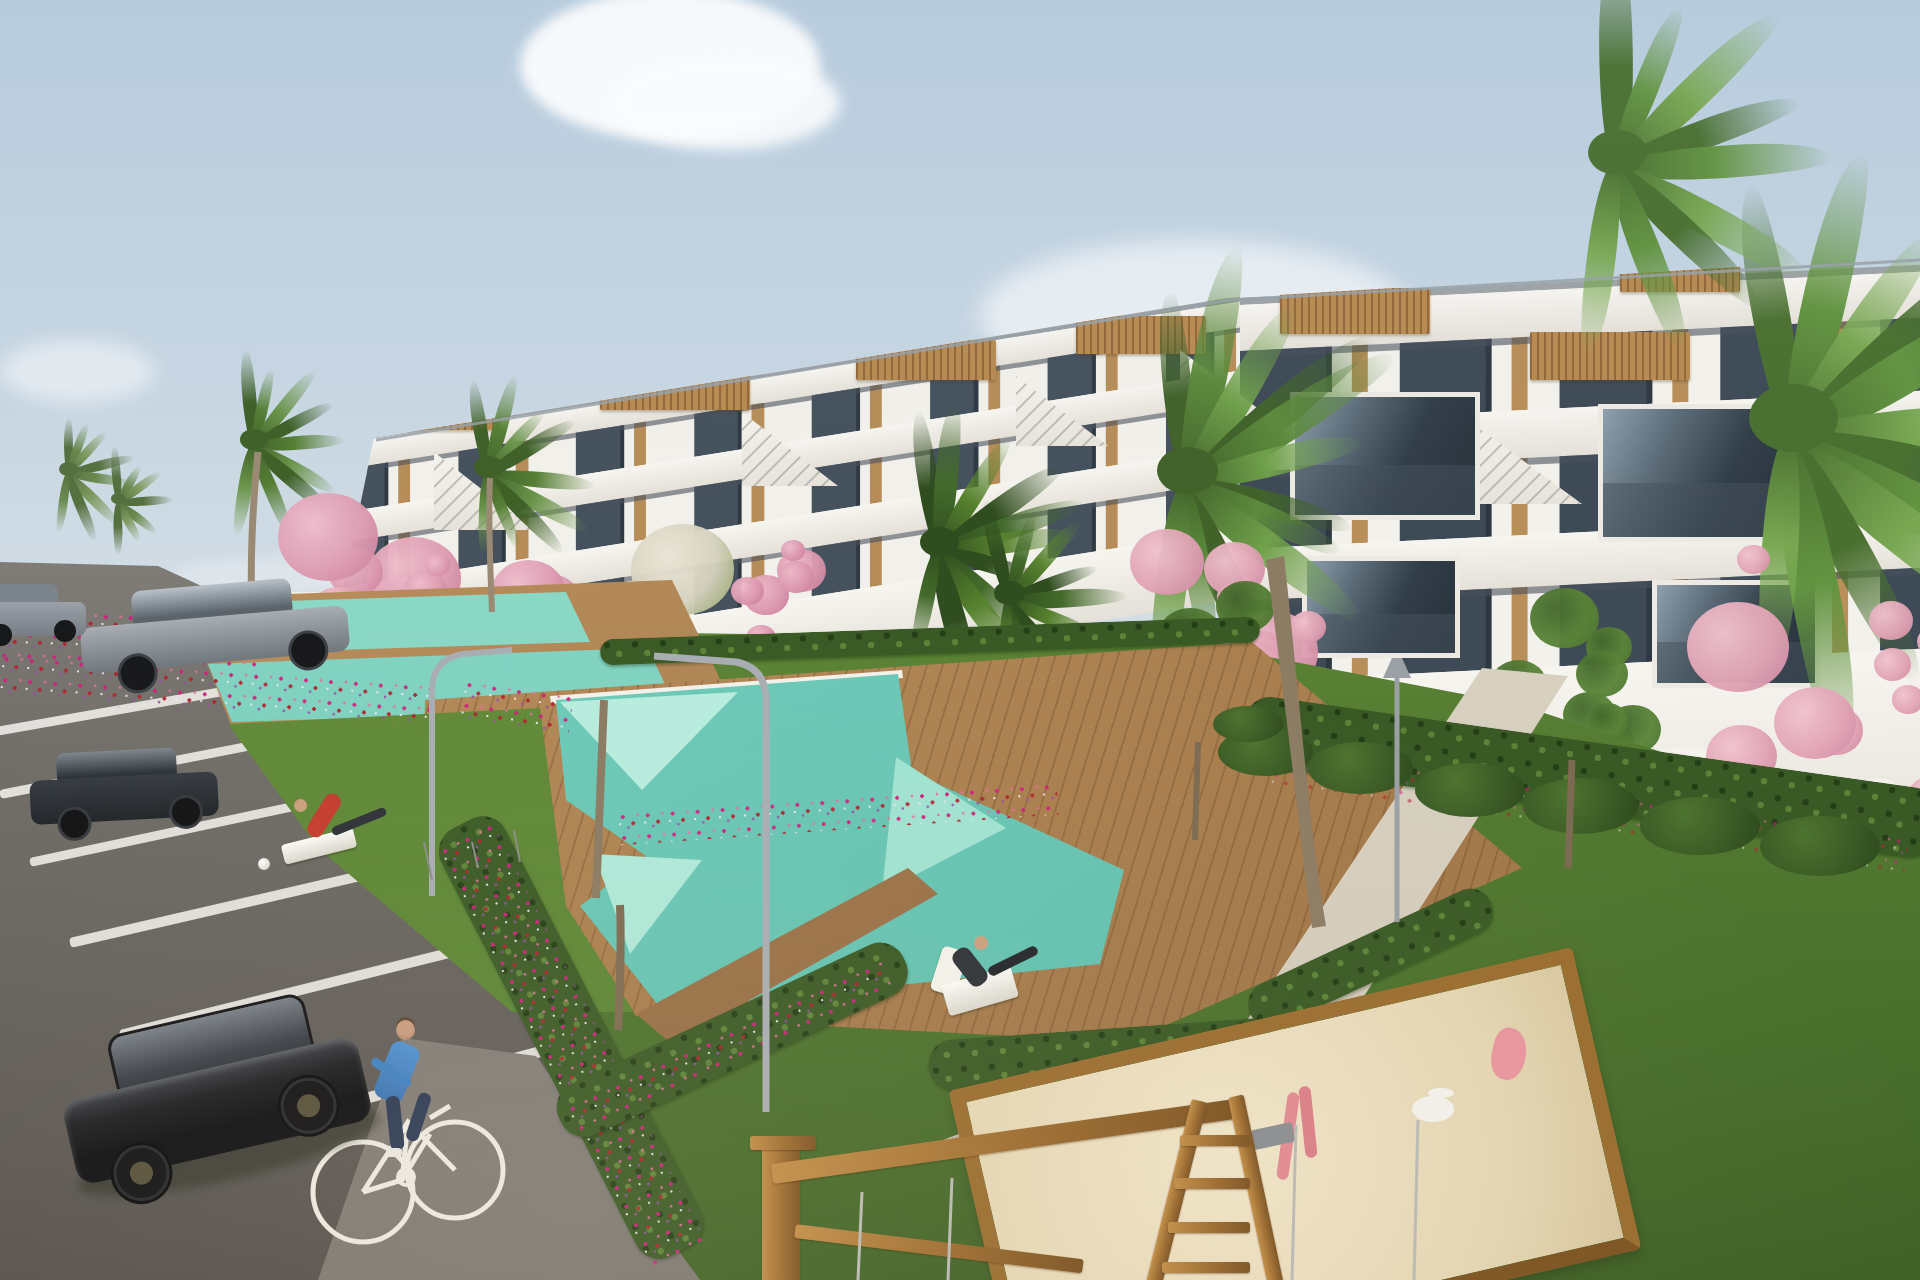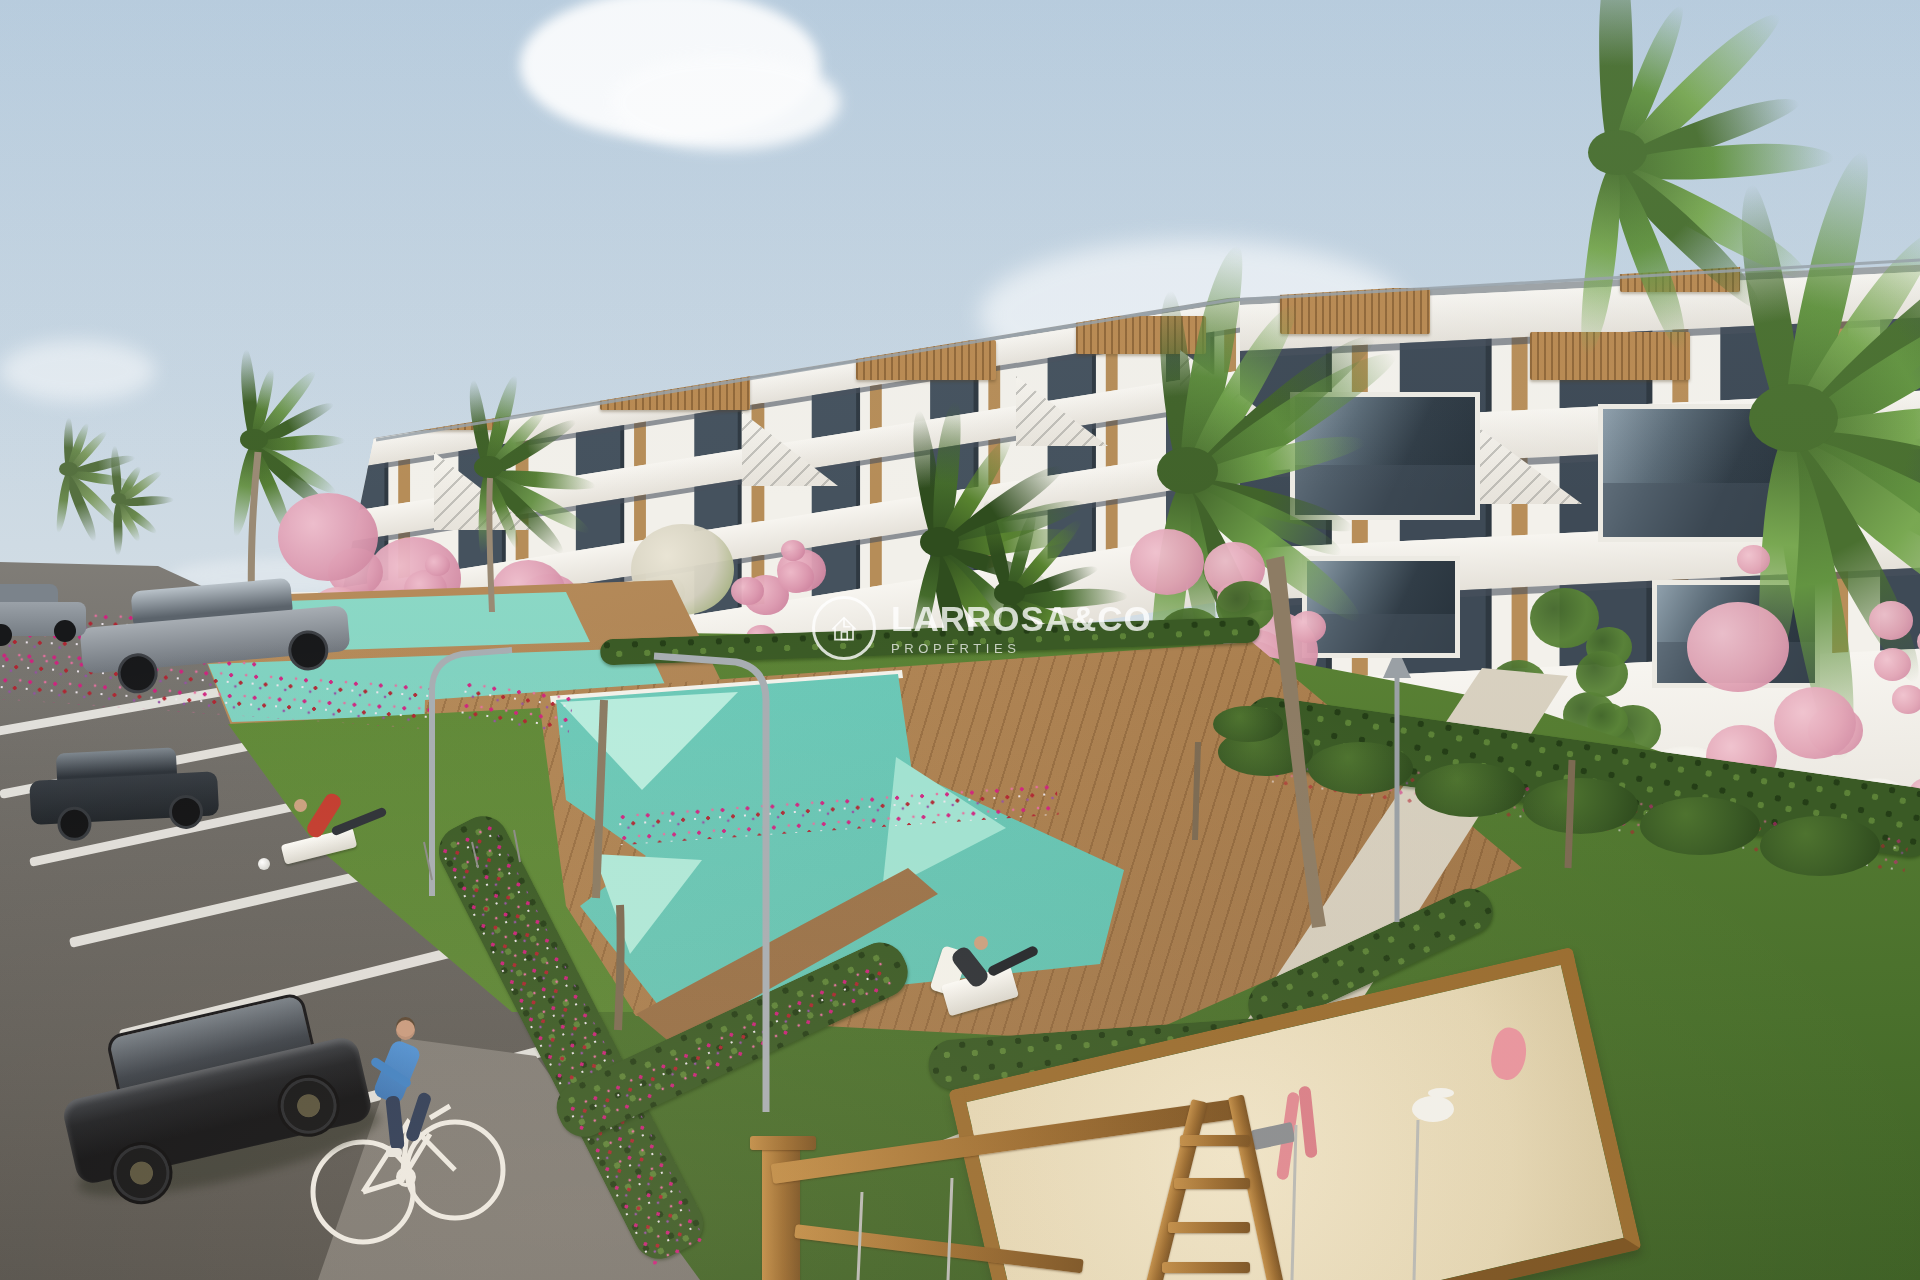--- a/index.html
+++ b/index.html
@@ -687,27 +687,13 @@
   <div class="wood" style="z-index:10;left:1168px;top:1222px;width:82px;height:11px;"></div>
   <div class="wood" style="z-index:10;left:1162px;top:1262px;width:88px;height:11px;"></div>
   <svg class="full" style="z-index:10;" viewBox="0 0 1920 1280">
     <path d="M862,1192 L858,1280 M952,1178 L948,1280 M1296,1125 L1292,1280 M1418,1120 L1414,1280" stroke="#b9b9b4" stroke-width="3" fill="none"></path>
   </svg>
 
   <div class="full" style="z-index:18;pointer-events:none;
     background:radial-gradient(120% 80% at 30% 95%,rgba(255,226,190,.10),transparent 60%),
                linear-gradient(rgba(160,185,210,.06),transparent 40%);"></div>
 
-  <div class="wm">
-    <div class="wm-circle">
-      <svg width="36" height="36" viewBox="0 0 56 56" fill="none" stroke="rgba(255,255,255,.85)" stroke-width="2.6">
-        <path d="M10,30 L28,12 L46,30"></path>
-        <path d="M28,12 L28,26 L38,26"></path>
-        <path d="M14,27 L14,46 L42,46 L42,27"></path>
-        <rect x="24" y="34" width="9" height="12"></rect>
-      </svg>
-    </div>
-    <div>
-      <div class="wm-brand">LARROSA&amp;CO</div>
-      <div class="wm-tag">PROPERTIES</div>
-    </div>
-  </div>
 </div>
 
 </body></html>

